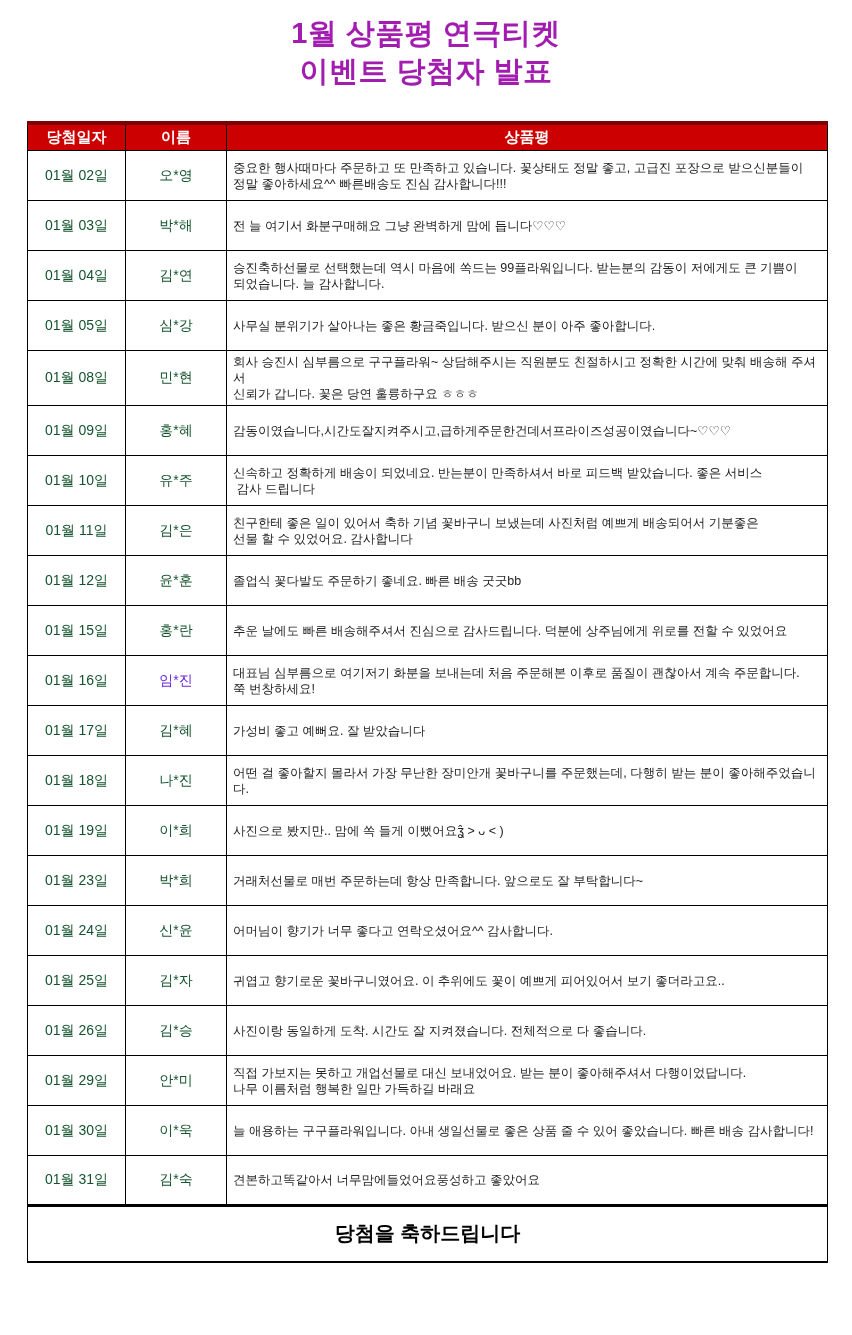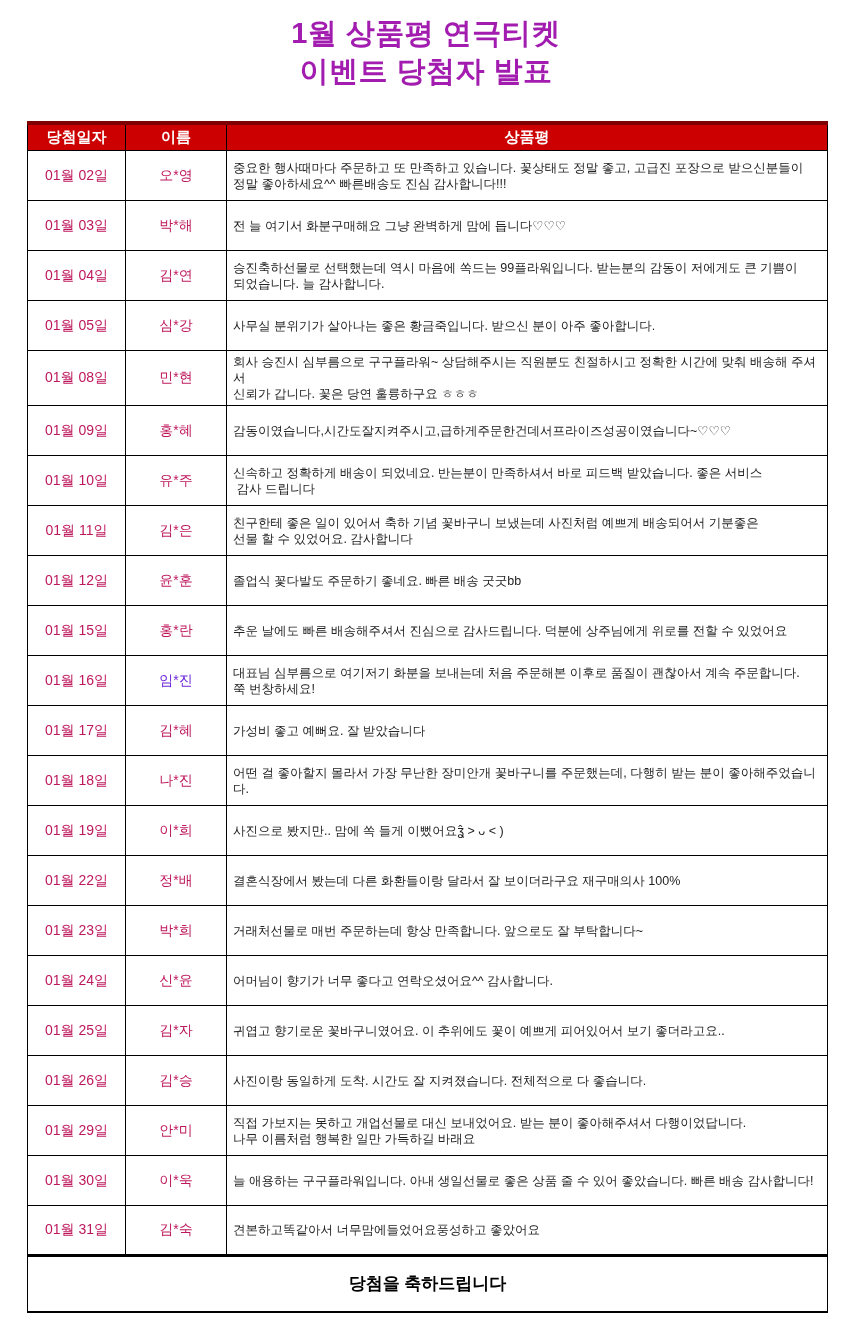--- a/index.html
+++ b/index.html
@@ -46,34 +46,34 @@
     border-top:4px solid var(--top-border);
   }
   table.winners td{
     border:1px solid var(--border);
     vertical-align:middle;
   }
   table.winners tbody tr{height:50px;}
   td.date, td.name{
     text-align:center;
     font-size:14px;
-    color:#be185d;
+    color:#14532d;
   }
   td.review{
     font-size:12.5px;
     line-height:1.28;
     padding:3px 6px;
     white-space:pre-wrap;
     color:#222;
     margin-top:17px;
   }
   tfoot td.footer-cell{
     height:56px;
     text-align:center;
-    font-size:17px;
+    font-size:20px;
     font-weight:bold;
     color:#000;
     border-top:3px solid var(--border);
     border-bottom:2px solid var(--border);
   }
 </style>
 </head>
 <body>
 
 <div class="page-title">
@@ -178,25 +178,20 @@
     <td class="name">나*진</td>
     <td class="review">어떤 걸 좋아할지 몰라서 가장 무난한 장미안개 꽃바구니를 주문했는데, 다행히 받는 분이 좋아해주었습니다.</td>
   </tr>
 
   <tr>
     <td class="date">01월 19일</td>
     <td class="name">이*희</td>
     <td class="review">사진으로 봤지만.. 맘에 쏙 들게 이뻤어요ʓ̂ &gt; ᴗ &lt; )</td>
   </tr>
 
-  <tr>
-    <td class="date">01월 22일</td>
-    <td class="name">정*배</td>
-    <td class="review">결혼식장에서 봤는데 다른 화환들이랑 달라서 잘 보이더라구요 재구매의사 100%</td>
-  </tr>
 
   <tr>
     <td class="date">01월 23일</td>
     <td class="name">박*희</td>
     <td class="review">거래처선물로 매번 주문하는데 항상 만족합니다. 앞으로도 잘 부탁합니다~</td>
   </tr>
 
   <tr>
     <td class="date">01월 24일</td>
     <td class="name">신*윤</td>

